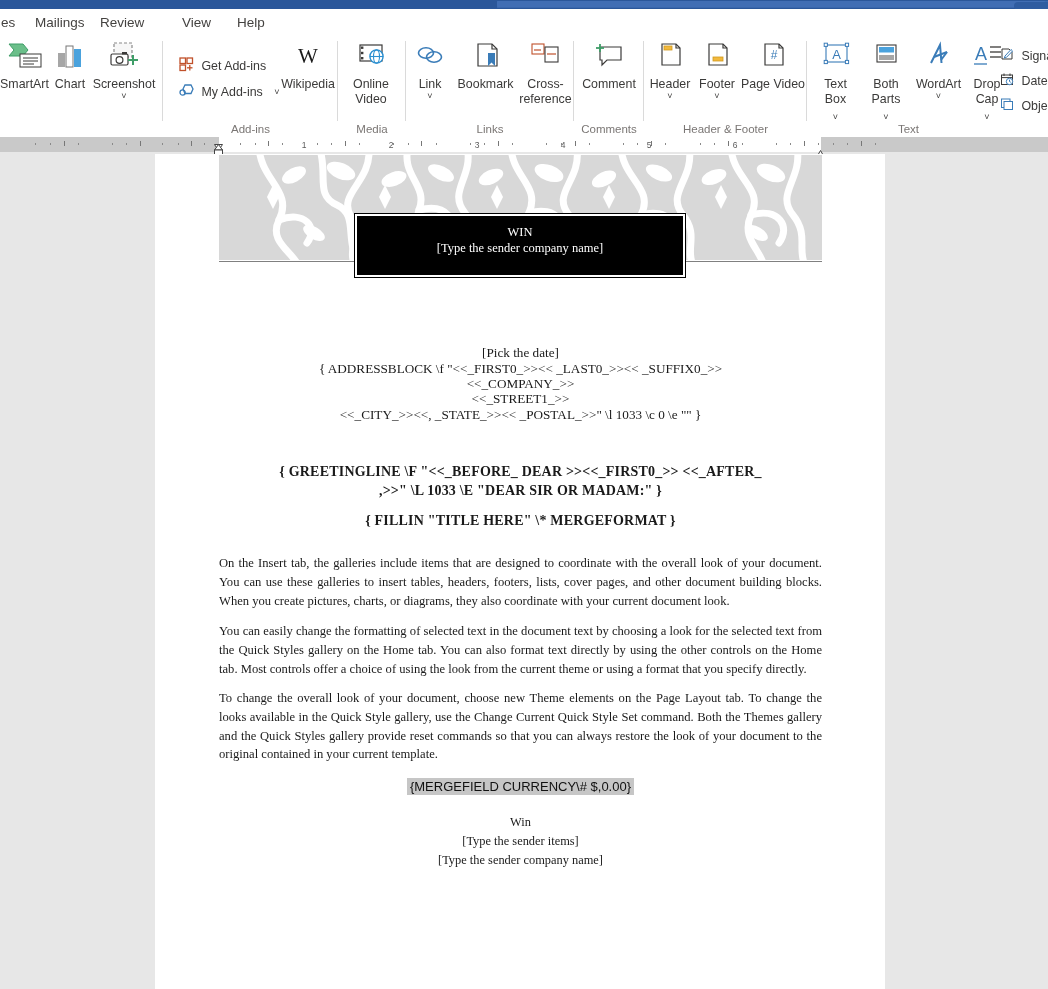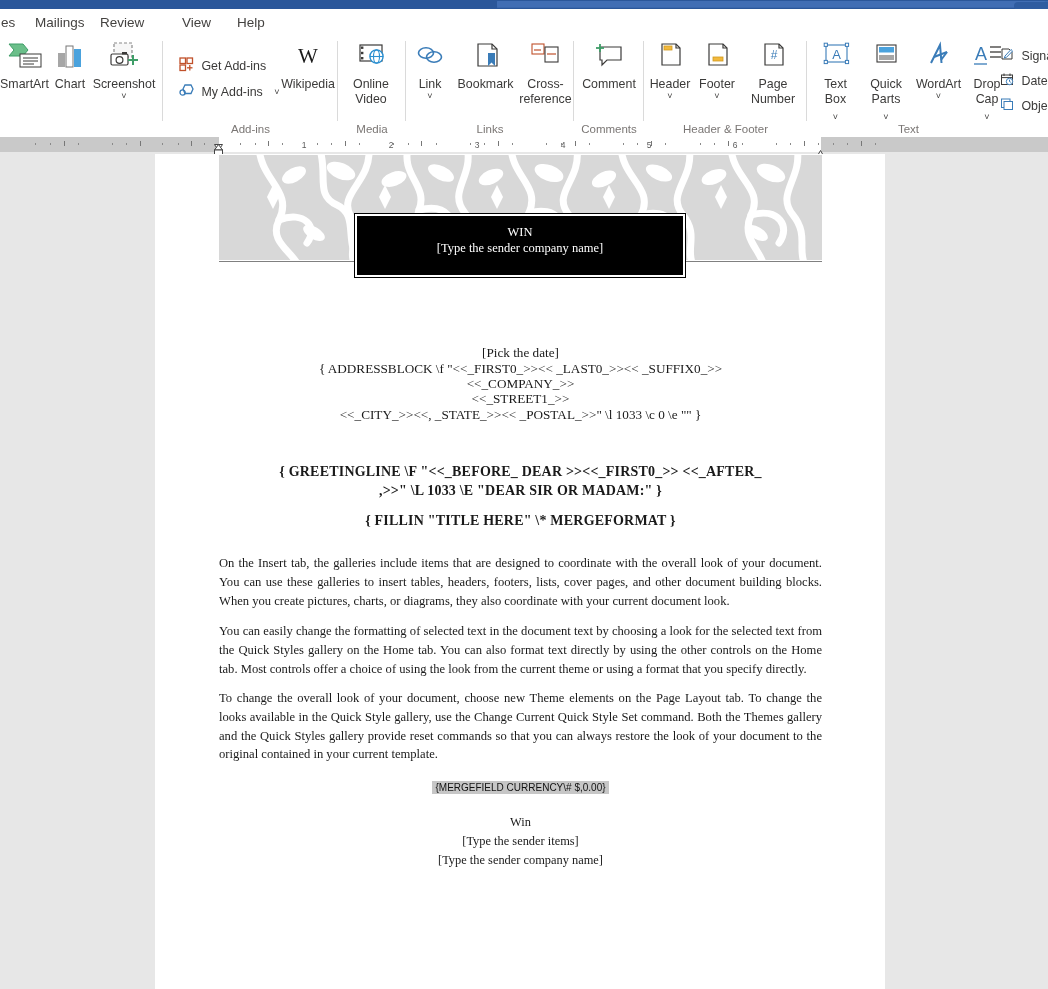--- a/index.html
+++ b/index.html
@@ -73,21 +73,21 @@
     padding-top:8px;box-sizing:border-box;
   }
 
   .docbody{position:absolute;left:64px;top:0;width:603px;font-family:"Liberation Serif", serif;color:#1a1a1a;}
   .ctr{text-align:center;}
   .fld{font-size:13.2px;line-height:15.2px;}
   .fld-b{font-weight:bold;font-size:14px;line-height:19px;letter-spacing:.2px;}
   .para{font-size:12.6px;line-height:18.8px;text-align:justify;}
   .merge{
     display:inline-block;background:#c6c6c6;color:#111;
-    font-family:"Liberation Sans", sans-serif;font-size:10px;
+    font-family:"Liberation Sans", sans-serif;font-size:13px;
     padding:1px 3px;
   }
   .sig{font-size:12.4px;line-height:19px;text-align:center;}
 </style>
 </head>
 <body>
 
 <div class="titlebar">
   <div class="titlebar-search"></div>
   <div class="titlebar-search-inner"></div>
@@ -302,21 +302,21 @@
       </div>
 
       <div class="btn" style="left:96px;top:6px;width:66px">
         <span class="ic">
           <svg width="36" height="30" viewBox="0 0 36 30">
             <path d="M10 3 H24 L28 7 V24 H10 Z" fill="#fff" stroke="#3b3a39" stroke-width="1.2"></path>
             <path d="M24 3 V7 H28" fill="none" stroke="#3b3a39" stroke-width="1.2"></path>
             <text x="19" y="18" text-anchor="middle" font-family="Liberation Sans, sans-serif" font-size="12" fill="#3a7cb8">#</text>
           </svg>
         </span>
-        <span class="cap">Page Number</span>
+        <span class="cap">Page Video</span>
       </div>
 
       <div class="glabel">Header &amp; Footer</div>
     </div>
 
     <div class="rgroup" style="left:807px;width:241px">
 
       <div class="btn" style="left:5px;top:6px;width:47px">
         <span class="ic">
           <svg width="36" height="30" viewBox="0 0 36 30">
@@ -335,21 +335,21 @@
       </div>
 
       <div class="btn" style="left:52px;top:6px;width:54px">
         <span class="ic">
           <svg width="36" height="30" viewBox="0 0 36 30">
             <rect x="9" y="4" width="19" height="17" fill="#fff" stroke="#3b3a39" stroke-width="1.1"></rect>
             <rect x="11" y="6" width="15" height="5.5" fill="#4aa2dd"></rect>
             <rect x="11" y="14" width="15" height="5" fill="#a6a6a6"></rect>
           </svg>
         </span>
-        <span class="cap">Quick Parts</span>
+        <span class="cap">Both Parts</span>
         <span class="chev-in">˅</span>
       </div>
 
       <div class="btn" style="left:106px;top:6px;width:51px">
         <span class="ic">
           <svg width="36" height="30" viewBox="0 0 36 30">
             <path d="M10 22 L19 4 L20.5 22" fill="none" stroke="#3a7cb8" stroke-width="2"></path>
             <path d="M13 16 L26 11" fill="none" stroke="#3a7cb8" stroke-width="2"></path>
             <path d="M26 11 L20 19" fill="none" stroke="#3a7cb8" stroke-width="2"></path>
           </svg>

